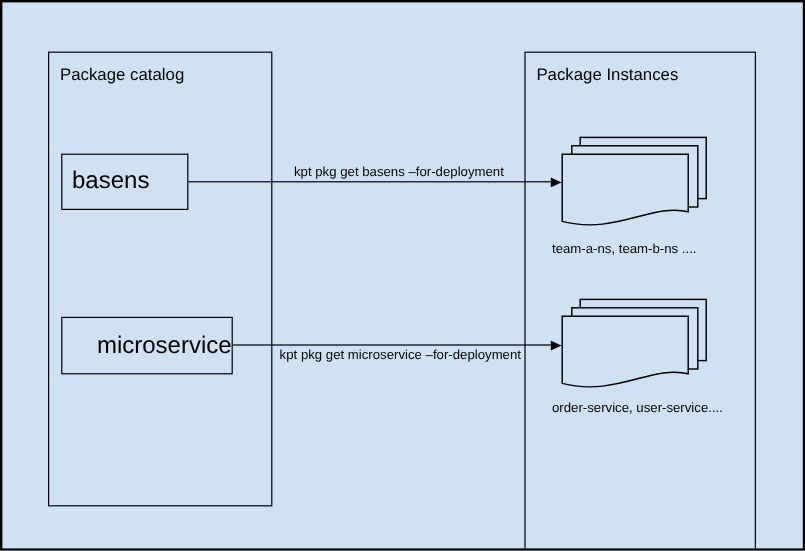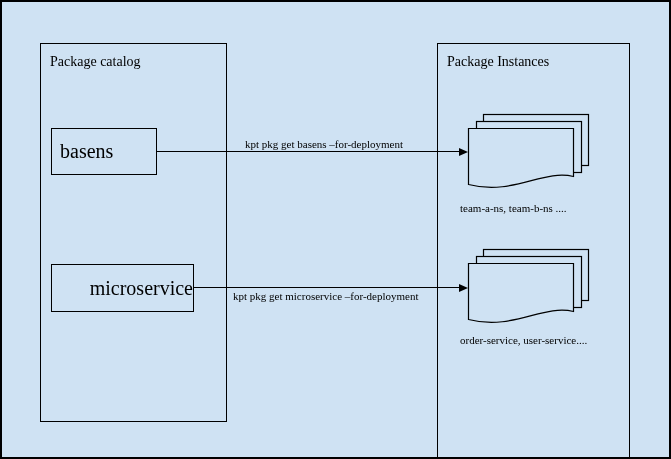--- a/index.html
+++ b/index.html
@@ -3,21 +3,21 @@
 <meta charset="utf-8">
 <style>
   html, body { margin: 0; padding: 0; background: #ffffff; }
   .canvas {
     position: relative;
     width: 671px;
     height: 459px;
     box-sizing: border-box;
     border: 2px solid #000000;
     background: #cfe2f3;
-    font-family: Liberation Serif, serif;
+    font-family: Liberation Sans, sans-serif;
     color: #000000;
     overflow: hidden;
   }
   .group-box {
     position: absolute;
     border: 1px solid #000000;
     background: transparent;
     box-sizing: border-box;
   }
   .group-box.catalog   { left: 38px;  top: 41px; width: 187px; height: 379px; }

